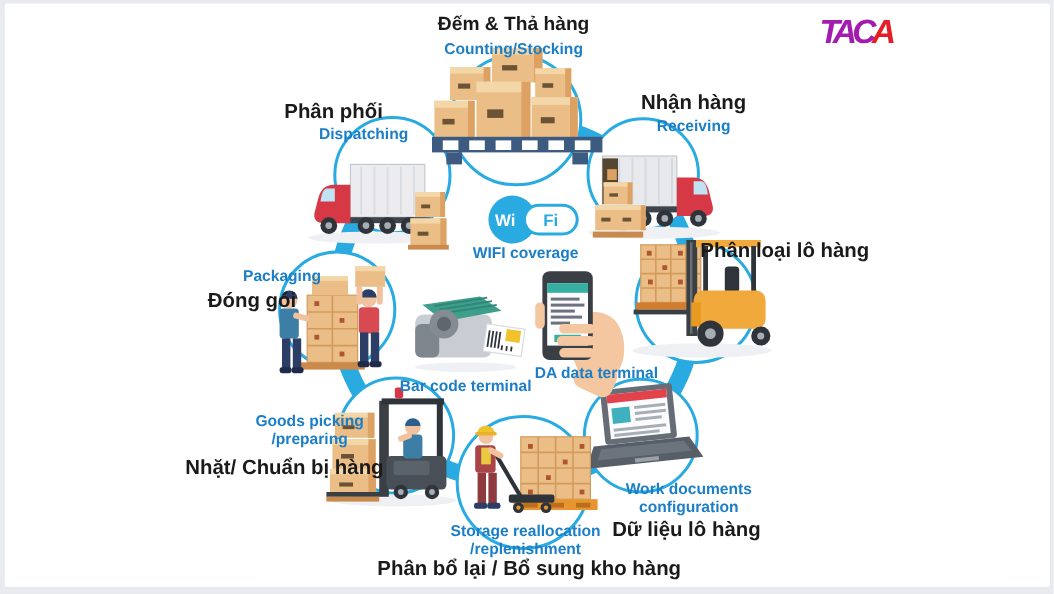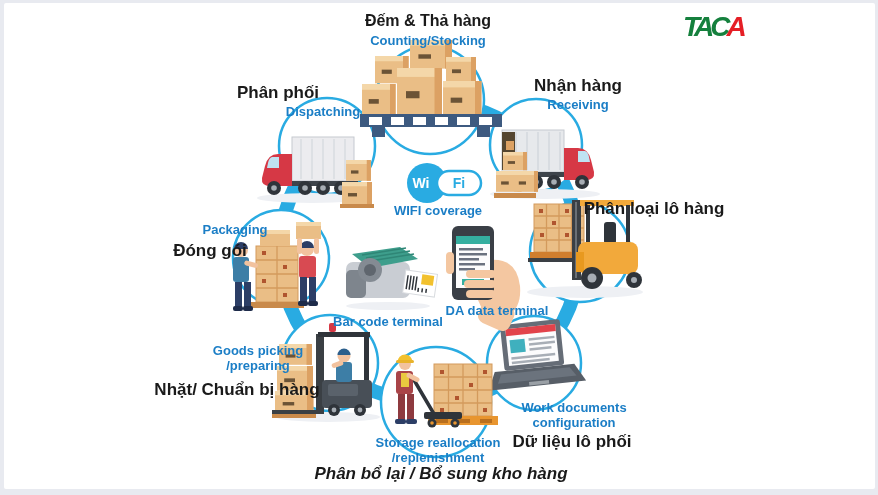--- a/index.html
+++ b/index.html
@@ -18,21 +18,21 @@
   .vi{font-weight:bold;font-size:17px;color:#1a1a1a;letter-spacing:0;}
   .vi-lg{font-size:16px;}
   .en{font-weight:bold;font-size:13px;color:#1b7ec6;}
   .pre{white-space:pre-line;line-height:1.15;}
   .wifi-txt{position:absolute;font-weight:bold;font-size:14px;transform:translate(-50%,-50%);}
   .logo{
     position:absolute;left:683px;top:11px;width:90px;height:30px;
     font-weight:bold;font-style:italic;font-size:28px;letter-spacing:-4px;
     transform:scaleX(1.0);
   }
-  .logo .m{color:#15803d;}
+  .logo .m{color:#a21caf;}
   .logo .a{color:#e51e25;}
 </style>
 </head>
 <body>
 
 <div class="card"></div>
 
 <div class="stage">
 
 <svg class="diagram" width="878" height="495" viewBox="0 0 878 495">
@@ -306,41 +306,41 @@
     <rect x="446" y="252" width="8" height="22" rx="4" fill="#F4C7A1"></rect>
   </g>
 </svg>
 
 <div class="logo"><span class="m">TAC</span><span class="a">A</span></div>
 
 <div class="lbl vi vi-lg" style="left:428px;top:12px;">Đếm &amp; Thả hàng</div>
 <div class="lbl en" style="left:428px;top:33px;">Counting/Stocking</div>
 
 <div class="lbl vi" style="left:278px;top:83px;">Phân phối</div>
-<div class="lbl en" style="left:303px;top:104px;margin-left:20px;">Dispatching</div>
+<div class="lbl en" style="left:303px;top:104px;">Dispatching</div>
 
 <div class="lbl vi" style="left:578px;top:76px;">Nhận hàng</div>
 <div class="lbl en" style="left:578px;top:97px;text-align:right;">Receiving</div>
 
 <div class="lbl vi" style="left:654px;top:199px;">Phân loại lô hàng</div>
 
 <div class="lbl en" style="left:235px;top:222px;">Packaging</div>
 <div class="lbl vi" style="left:210px;top:241px;">Đóng gói</div>
 
 <div class="lbl en pre" style="left:258px;top:344px;">Goods picking
 /preparing</div>
 <div class="lbl en pre" style="left:438px;top:436px;">Storage reallocation
 /replenishment</div>
 
 <div class="lbl vi" style="left:237px;top:380px;">Nhặt/ Chuẩn bị hàng</div>
-<div class="lbl vi" style="left:441px;top:464px;font-style:italic;">Phân bổ lại / Bổ sung kho hàng</div>
+<div class="lbl vi" style="left:441px;top:464px;">Phân bổ lại / Bổ sung kho hàng</div>
 
 <div class="lbl en pre" style="left:574px;top:401px;">Work documents
 configuration</div>
-<div class="lbl vi" style="left:572px;top:432px;">Dữ liệu lô phối</div>
+<div class="lbl vi" style="left:572px;top:432px;">Dữ liệu lô hàng</div>
 
 <div class="lbl en" style="left:438px;top:203px;">WIFI coverage</div>
 <div class="lbl en" style="left:388px;top:314px;">Bar code terminal</div>
 <div class="lbl en" style="left:497px;top:303px;">DA data terminal</div>
 
 <div class="wifi-txt" style="left:421px;top:183px;color:#ffffff;">Wi</div>
 <div class="wifi-txt" style="left:459px;top:183px;color:#29ABE2;">Fi</div>
 
 </div>
 

